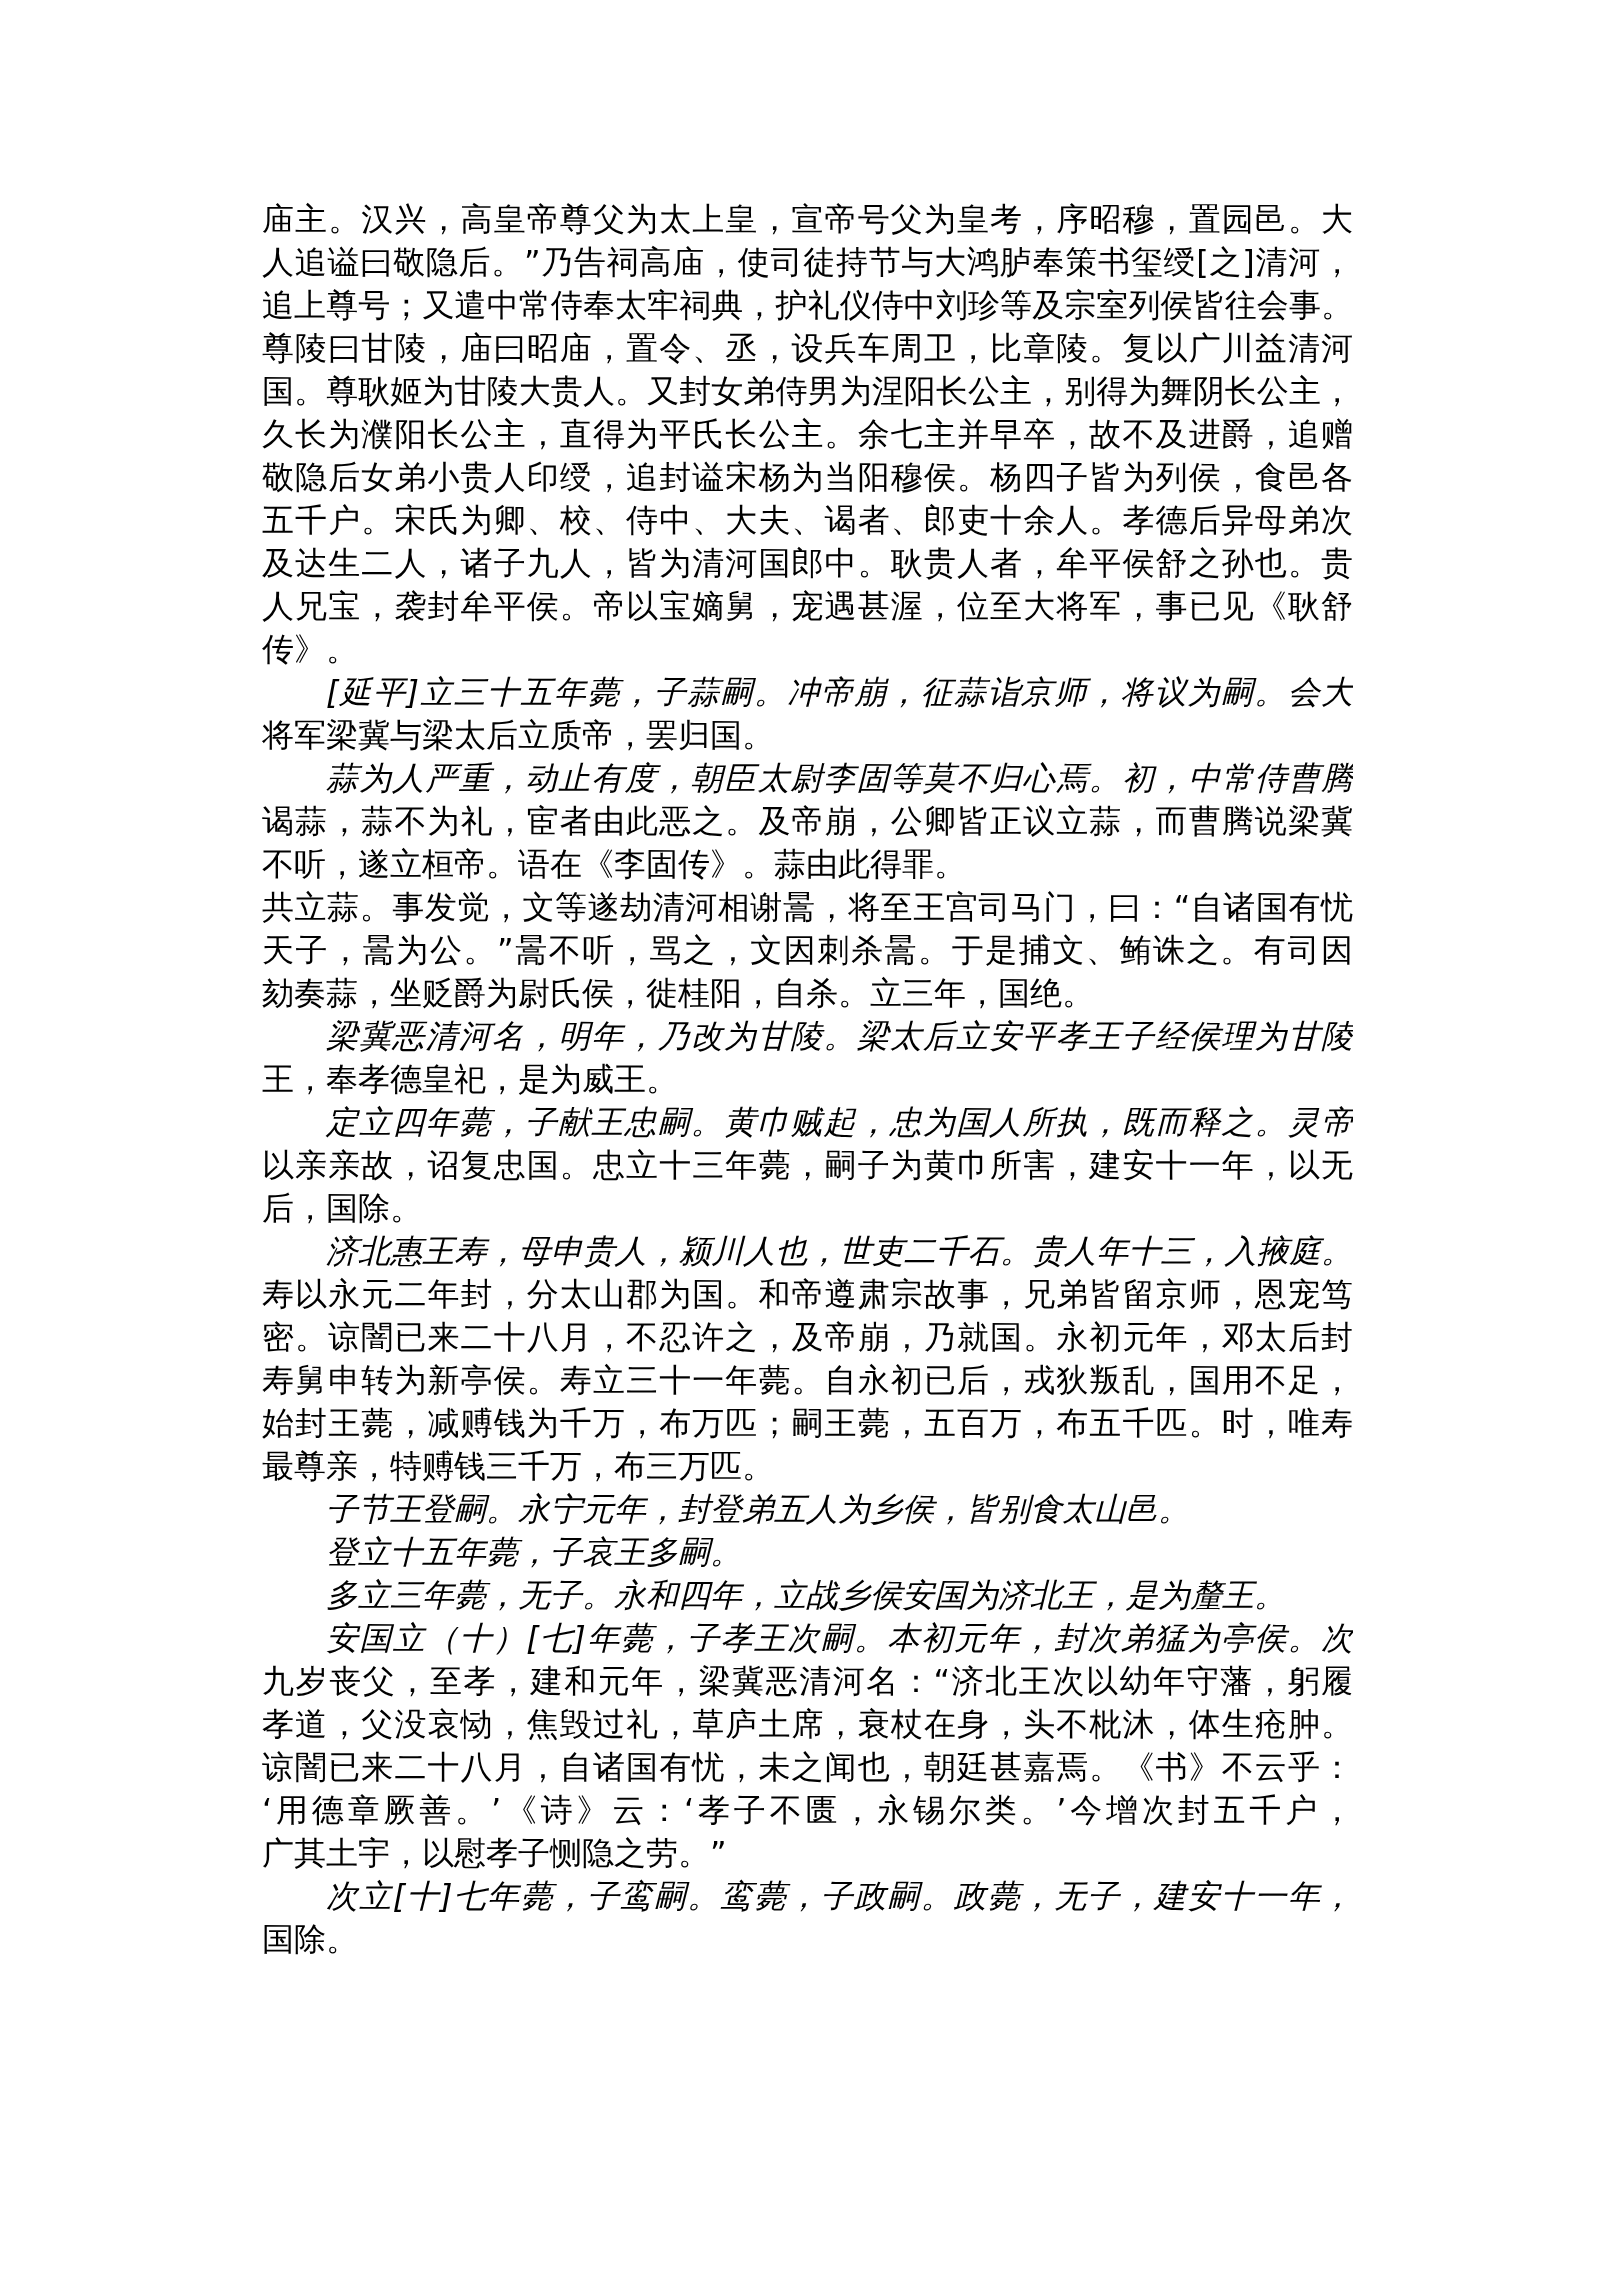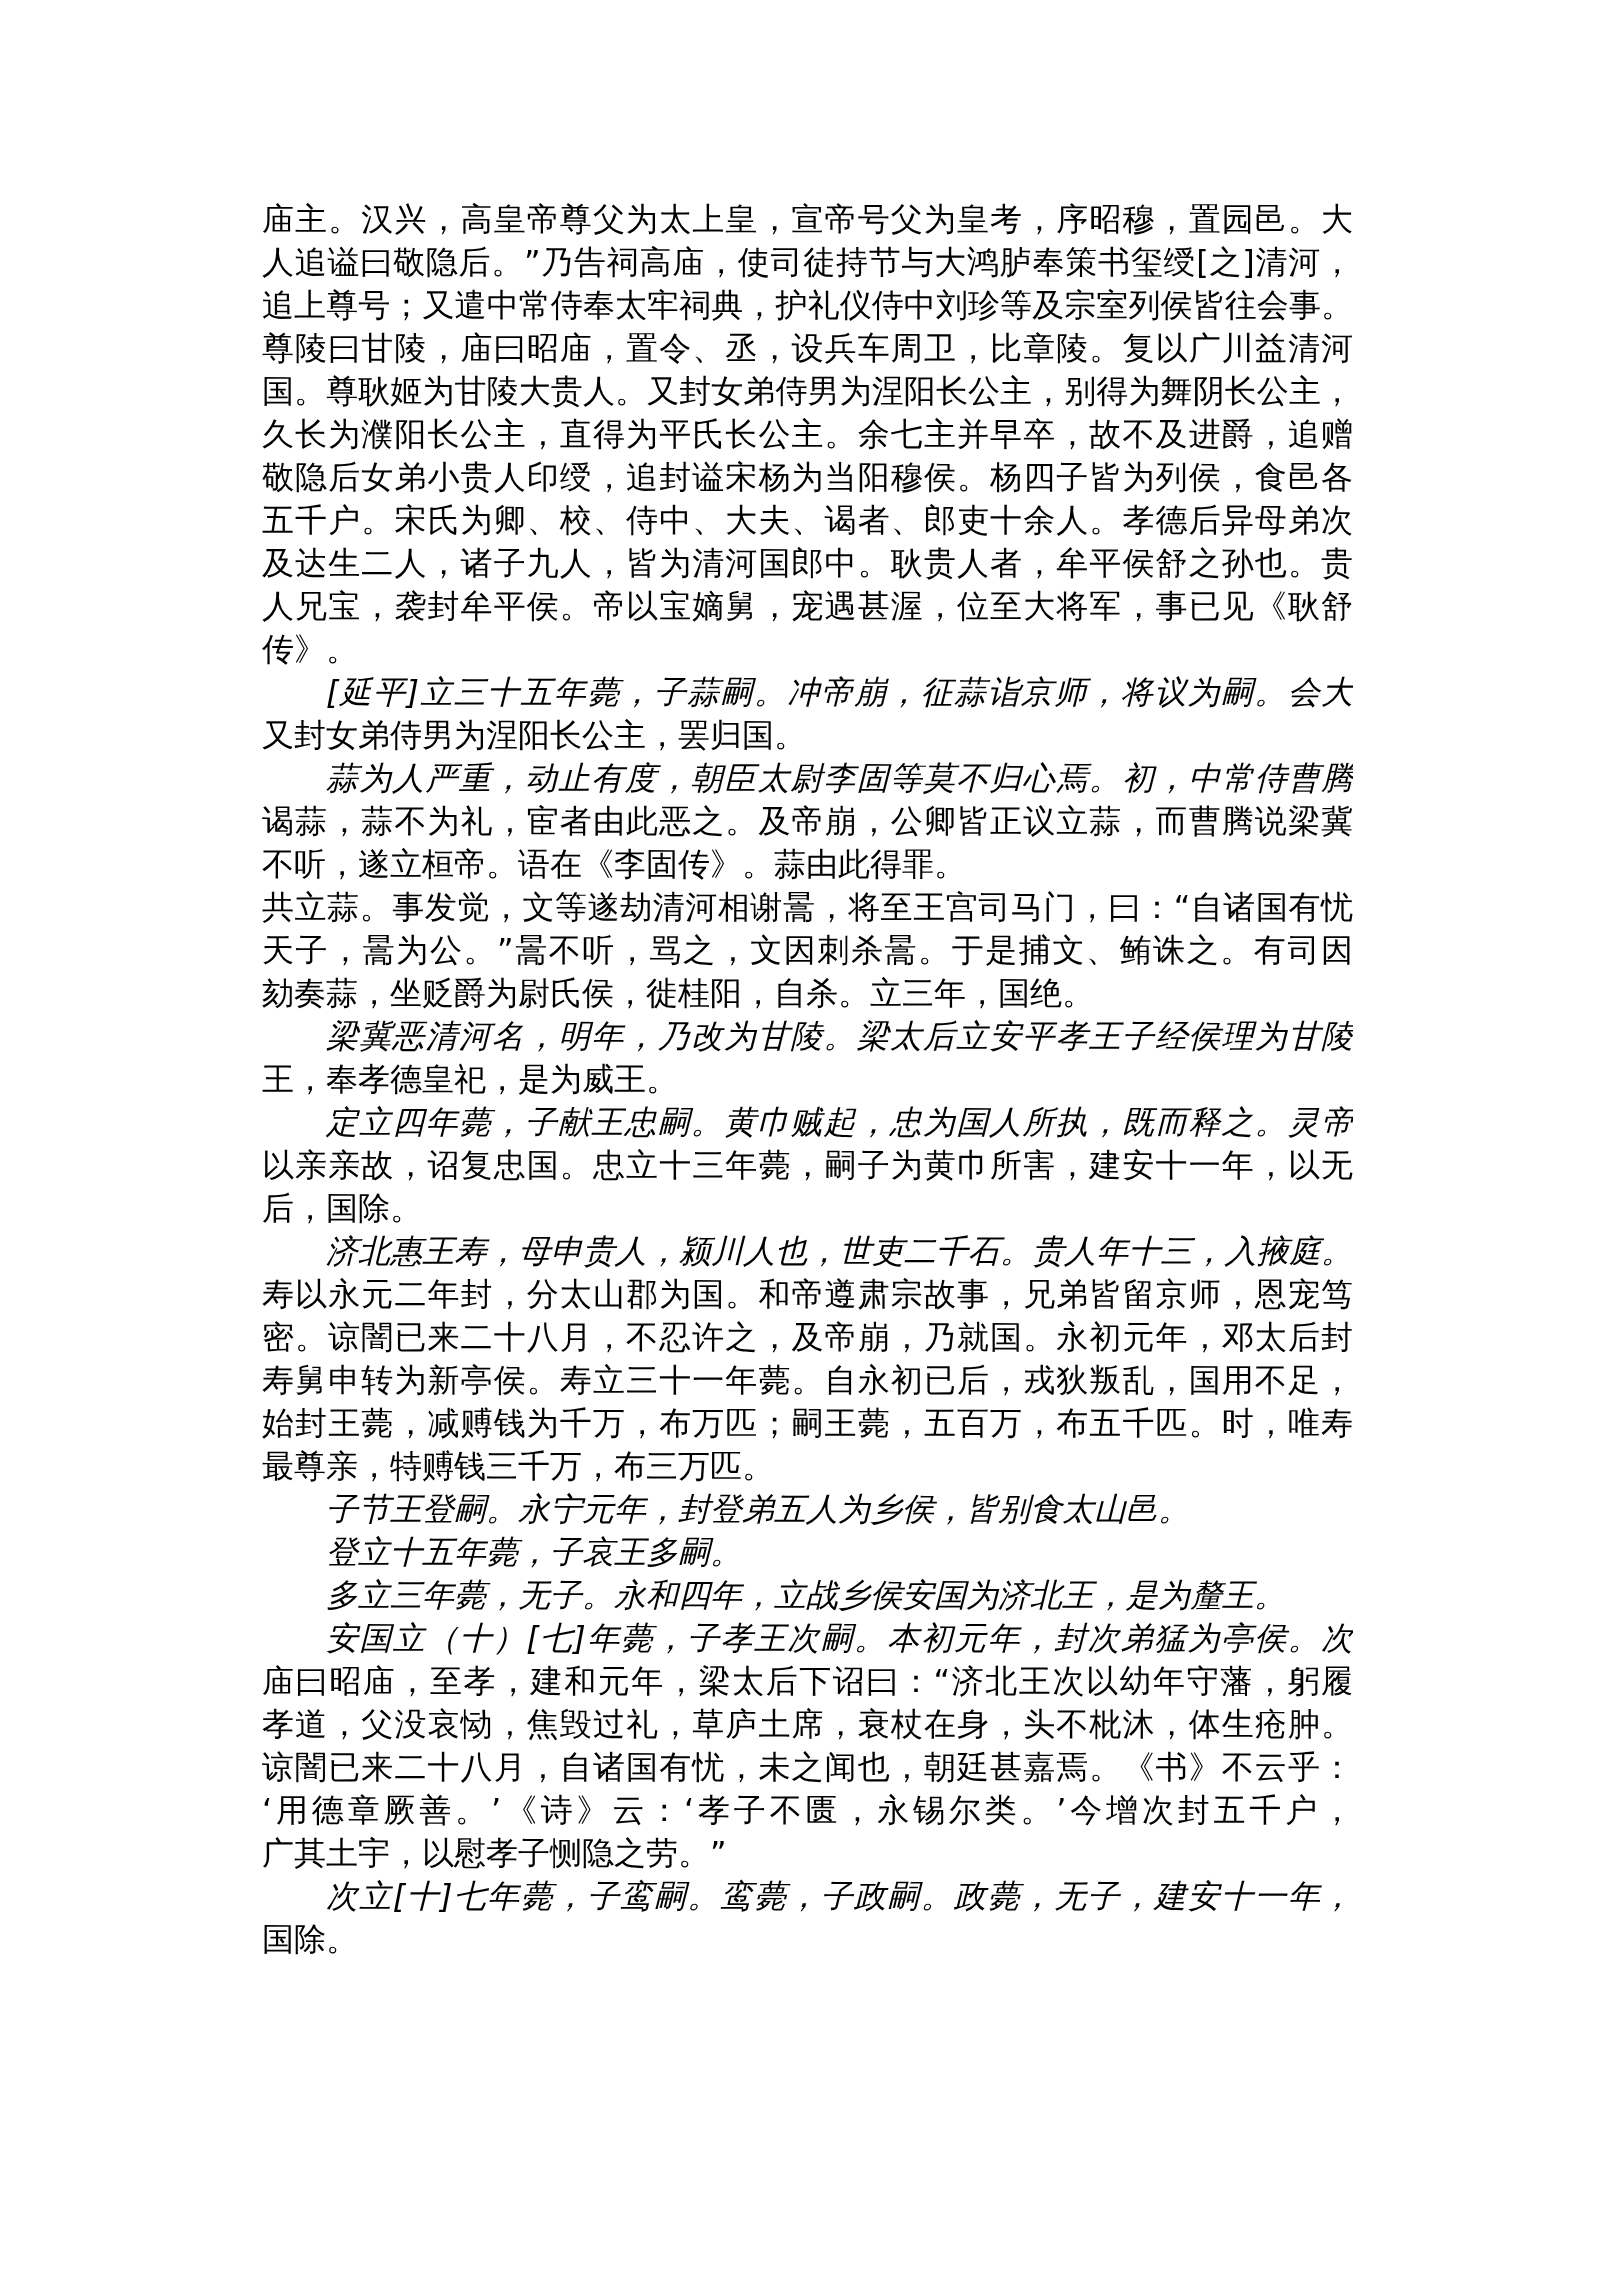--- a/index.html
+++ b/index.html
@@ -53,21 +53,21 @@
       <div class="line">追上尊号；又遣中常侍奉太牢祠典，护礼仪侍中刘珍等及宗室列侯皆往会事。</div>
       <div class="line">尊陵曰甘陵，庙曰昭庙，置令、丞，设兵车周卫，比章陵。复以广川益清河</div>
       <div class="line">国。尊耿姬为甘陵大贵人。又封女弟侍男为涅阳长公主，别得为舞阴长公主，</div>
       <div class="line">久长为濮阳长公主，直得为平氏长公主。余七主并早卒，故不及进爵，追赠</div>
       <div class="line">敬隐后女弟小贵人印绶，追封谥宋杨为当阳穆侯。杨四子皆为列侯，食邑各</div>
       <div class="line">五千户。宋氏为卿、校、侍中、大夫、谒者、郎吏十余人。孝德后异母弟次</div>
       <div class="line">及达生二人，诸子九人，皆为清河国郎中。耿贵人者，牟平侯舒之孙也。贵</div>
       <div class="line">人兄宝，袭封牟平侯。帝以宝嫡舅，宠遇甚渥，位至大将军，事已见《耿舒</div>
       <div class="line para-end">传》。</div>
       <div class="line indent">[延平]立三十五年薨，子蒜嗣。冲帝崩，征蒜诣京师，将议为嗣。会大</div>
-      <div class="line para-end">又封女弟侍男为涅阳长公主，罢归国。</div>
+      <div class="line para-end">将军梁冀与梁太后立质帝，罢归国。</div>
       <div class="line indent">蒜为人严重，动止有度，朝臣太尉李固等莫不归心焉。初，中常侍曹腾</div>
       <div class="line">谒蒜，蒜不为礼，宦者由此恶之。及帝崩，公卿皆正议立蒜，而曹腾说梁冀</div>
       <div class="line para-end">不听，遂立桓帝。语在《李固传》。蒜由此得罪。</div>
       <div class="line">共立蒜。事发觉，文等遂劫清河相谢暠，将至王宫司马门，曰：“自诸国有忧</div>
       <div class="line">天子，暠为公。”暠不听，骂之，文因刺杀暠。于是捕文、鲔诛之。有司因</div>
       <div class="line para-end">劾奏蒜，坐贬爵为尉氏侯，徙桂阳，自杀。立三年，国绝。</div>
       <div class="line indent">梁冀恶清河名，明年，乃改为甘陵。梁太后立安平孝王子经侯理为甘陵</div>
       <div class="line para-end">王，奉孝德皇祀，是为威王。</div>
       <div class="line indent">定立四年薨，子献王忠嗣。黄巾贼起，忠为国人所执，既而释之。灵帝</div>
       <div class="line">以亲亲故，诏复忠国。忠立十三年薨，嗣子为黄巾所害，建安十一年，以无</div>
@@ -75,21 +75,21 @@
       <div class="line indent">济北惠王寿，母申贵人，颍川人也，世吏二千石。贵人年十三，入掖庭。</div>
       <div class="line">寿以永元二年封，分太山郡为国。和帝遵肃宗故事，兄弟皆留京师，恩宠笃</div>
       <div class="line">密。谅闇已来二十八月，不忍许之，及帝崩，乃就国。永初元年，邓太后封</div>
       <div class="line">寿舅申转为新亭侯。寿立三十一年薨。自永初已后，戎狄叛乱，国用不足，</div>
       <div class="line">始封王薨，减赙钱为千万，布万匹；嗣王薨，五百万，布五千匹。时，唯寿</div>
       <div class="line para-end">最尊亲，特赙钱三千万，布三万匹。</div>
       <div class="line indent para-end">子节王登嗣。永宁元年，封登弟五人为乡侯，皆别食太山邑。</div>
       <div class="line indent para-end">登立十五年薨，子哀王多嗣。</div>
       <div class="line indent para-end">多立三年薨，无子。永和四年，立战乡侯安国为济北王，是为釐王。</div>
       <div class="line indent">安国立（十）[七]年薨，子孝王次嗣。本初元年，封次弟猛为亭侯。次</div>
-      <div class="line">庙曰昭庙，至孝，建和元年，梁太后下诏曰：“济北王次以幼年守藩，躬履</div>
+      <div class="line">九岁丧父，至孝，建和元年，梁冀恶清河名：“济北王次以幼年守藩，躬履</div>
       <div class="line">孝道，父没哀恸，焦毁过礼，草庐土席，衰杖在身，头不枇沐，体生疮肿。</div>
       <div class="line">谅闇已来二十八月，自诸国有忧，未之闻也，朝廷甚嘉焉。《书》不云乎：</div>
       <div class="line">‘用德章厥善。’《诗》云：‘孝子不匮，永锡尔类。’今增次封五千户，</div>
       <div class="line para-end">广其土宇，以慰孝子恻隐之劳。”</div>
       <div class="line indent">次立[十]七年薨，子鸾嗣。鸾薨，子政嗣。政薨，无子，建安十一年，</div>
       <div class="line para-end">国除。</div>
     </div>
 </div>
 
 

